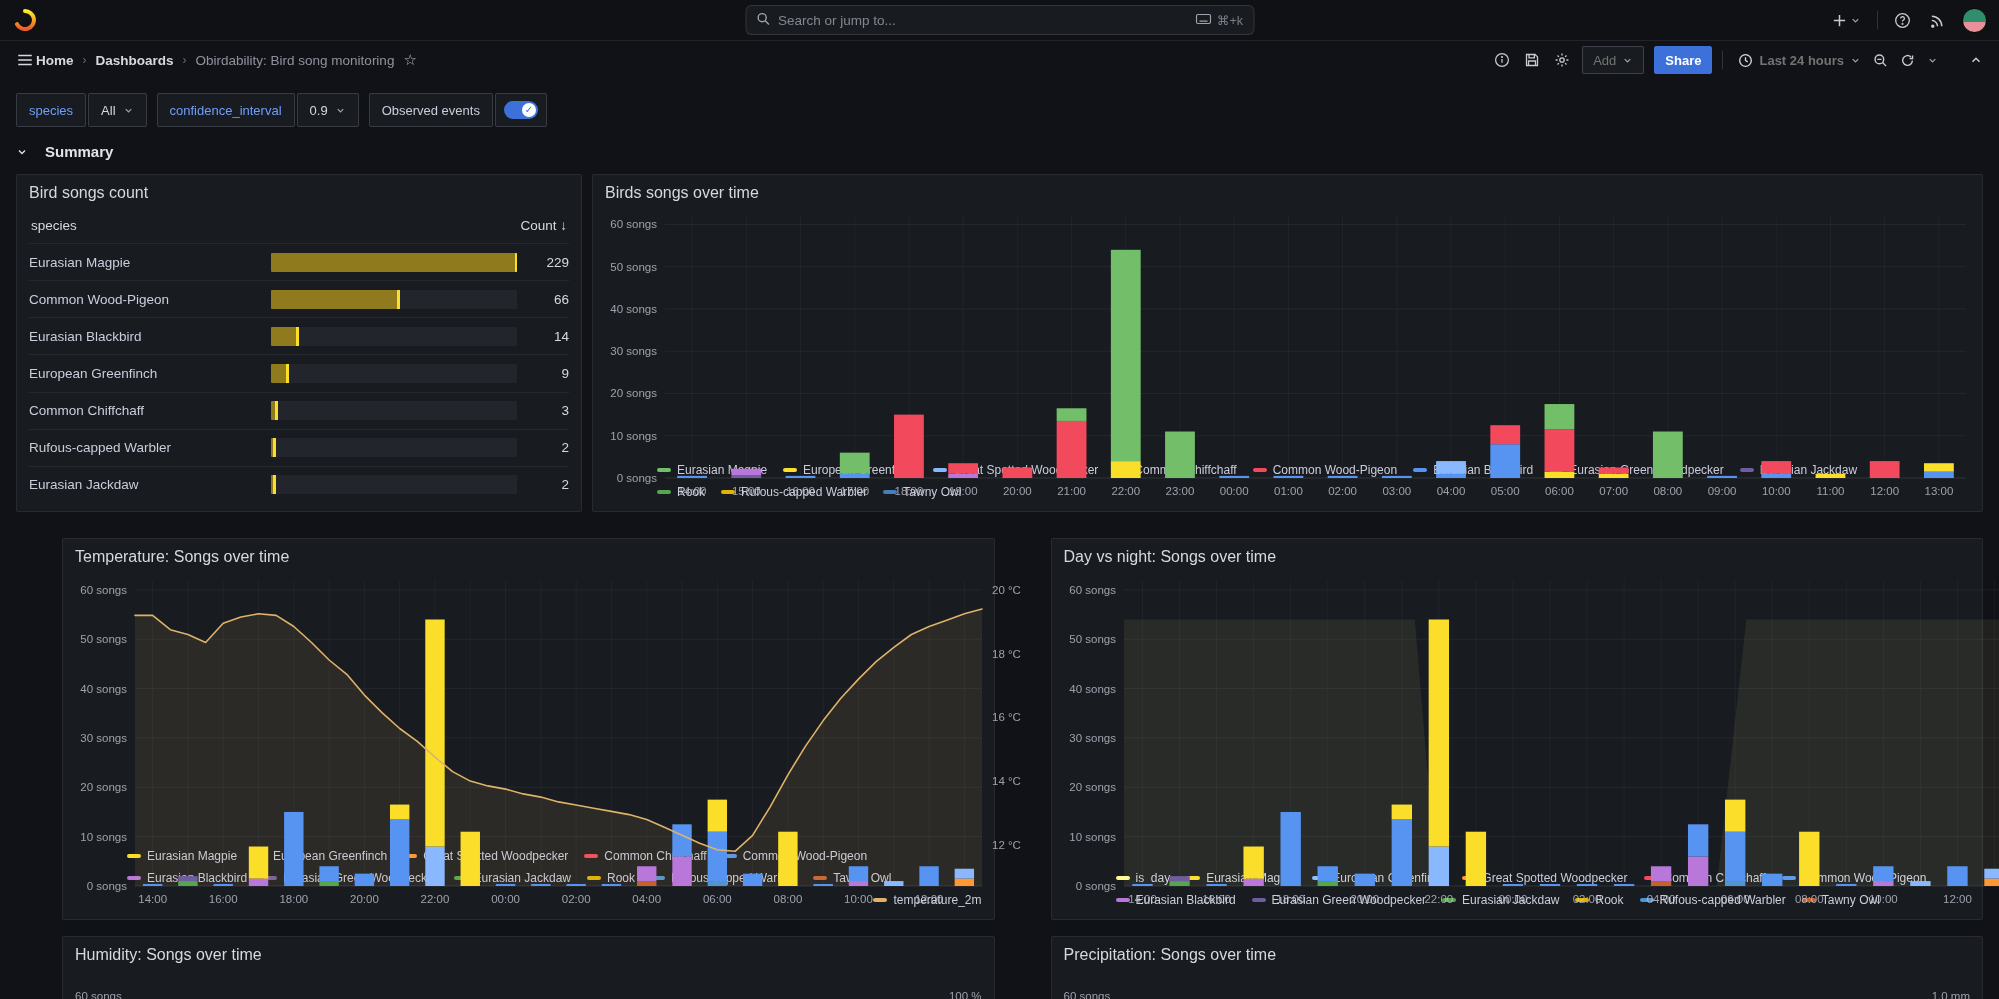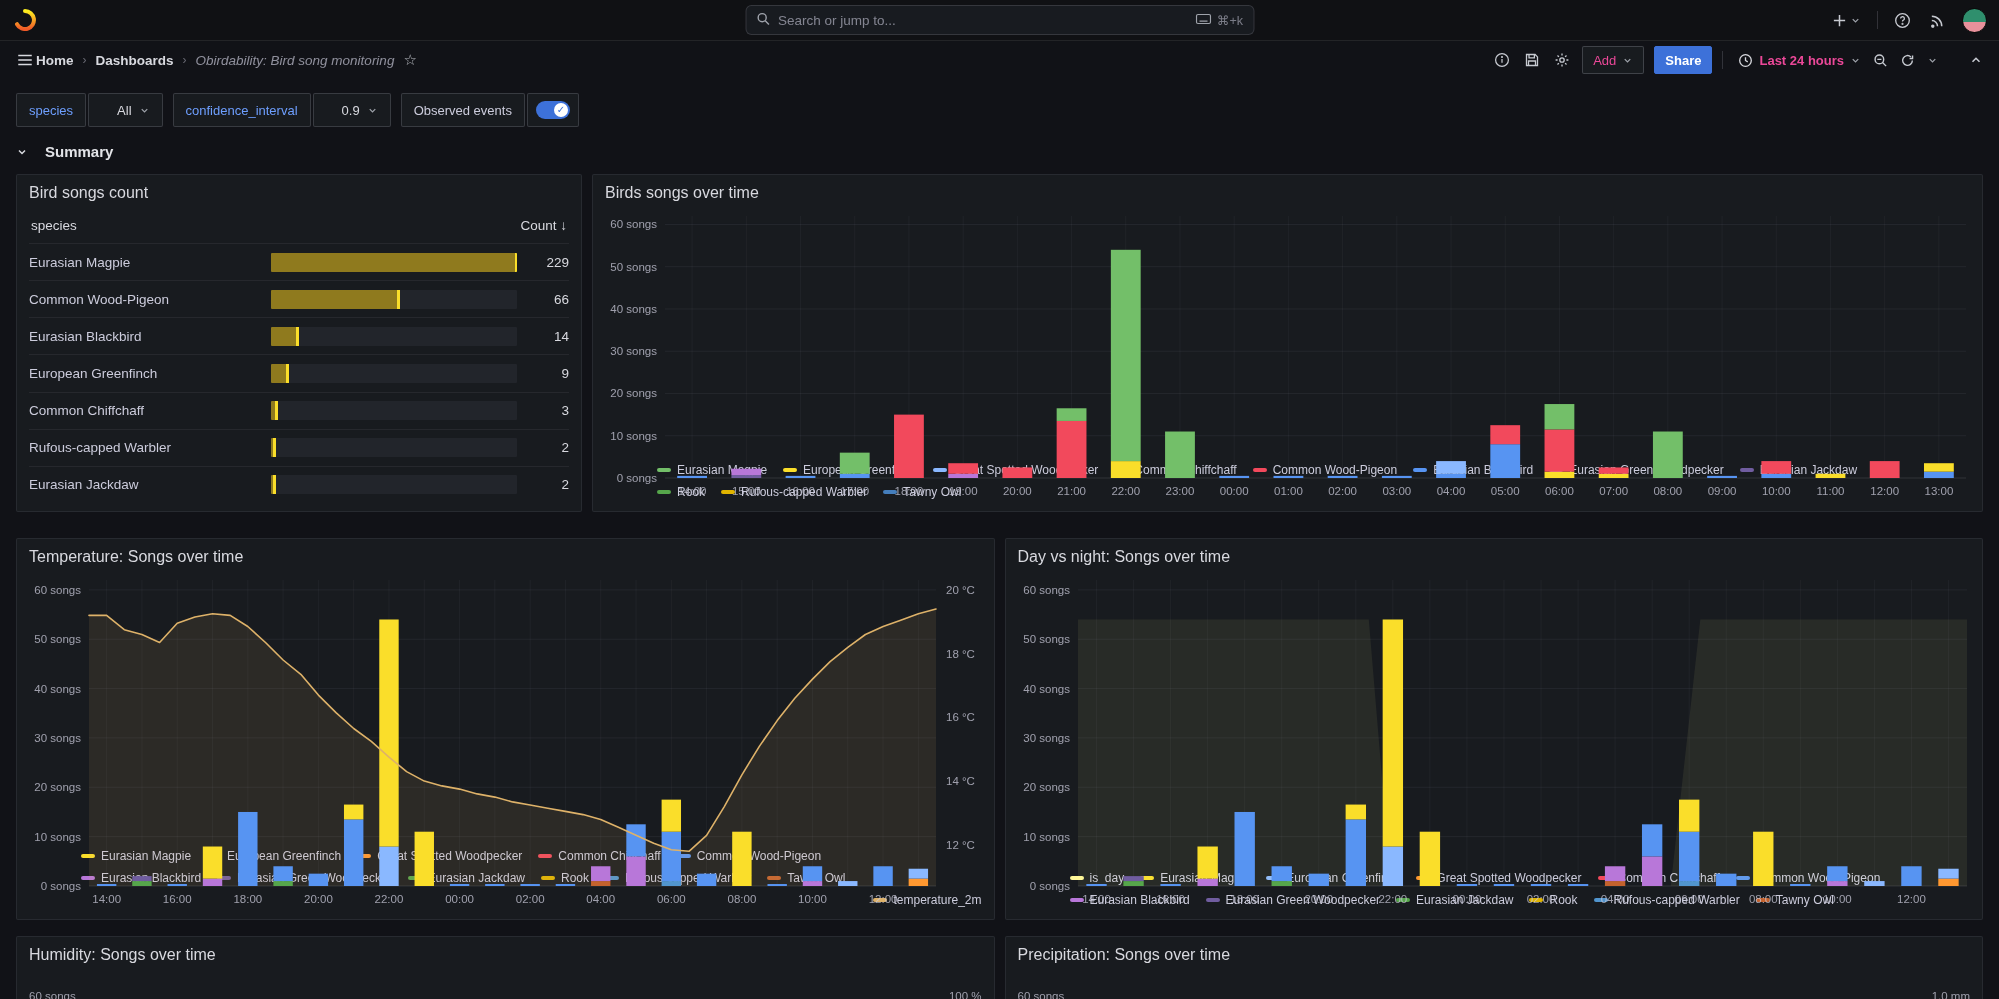--- a/index.html
+++ b/index.html
@@ -17,57 +17,57 @@
   .kbd-hint{display:flex;align-items:center;gap:5px;color:rgba(204,204,220,.55);font-size:12.5px;}
   .top-right{margin-left:auto;display:flex;align-items:center;gap:14px;}
   .tr-divider{width:1px;height:18px;background:rgba(204,204,220,.18);}
   .icon-btn{display:inline-flex;align-items:center;gap:3px;color:#9fa3ab;cursor:pointer;background:none;border:none;padding:2px;}
   .avatar{width:23px;height:23px;border-radius:50%;background:linear-gradient(180deg,#2f8f6d 0 55%,#e8919b 55% 100%);border:1px solid #0a0a0a;cursor:pointer;}
 
   
   .navbar{height:38px;display:flex;align-items:center;padding:0 14px;gap:0;background:#111217;}
   .crumbs{display:flex;align-items:center;gap:9px;font-size:13.5px;}
   .crumb{color:#d8d9df;font-weight:700;cursor:pointer;}
-  .crumb.current{color:rgba(204,204,220,.68);font-weight:400;font-style:italic;}
+  .crumb.current{color:rgba(204,204,220,.68);font-weight:400;}
   .crumb-sep{color:rgba(204,204,220,.45);font-size:12px;}
   .star{color:#b4b7bd;font-size:15px;cursor:pointer;}
   .nav-right{margin-left:auto;display:flex;align-items:center;gap:10px;}
   .btn{display:inline-flex;align-items:center;gap:6px;height:28px;padding:0 10px;border-radius:2px;
-    font-size:13px;color:#ec4899;background:#181b1f;border:1px solid rgba(204,204,220,.22);cursor:pointer;}
+    font-size:13px;color:#737373;background:#181b1f;border:1px solid rgba(204,204,220,.22);cursor:pointer;}
   .btn.primary{background:#3d71d9;border-color:#3d71d9;color:#fff;font-weight:700;}
   .btn.ghost{background:transparent;border-color:transparent;padding:0 4px;}
   .btn-group{display:flex;align-items:center;gap:2px;}
   .chev{color:#9fa3ab;}
 
   
   .filters{display:flex;align-items:center;gap:10px;padding:14px 16px 0 16px;}
   .pill-pair{display:flex;gap:2px;}
   .pill{height:32px;display:flex;align-items:center;padding:0 12px;background:#181b1f;
     border:1px solid rgba(204,204,220,.18);border-radius:2px;font-size:13px;cursor:pointer;}
   .pill .var{color:#6e9fff;}
-  .pill .val{color:#d8d9df;margin-right:7px;margin-left:16px;}
+  .pill .val{color:#d8d9df;margin-right:7px;}
   .toggle{width:34px;height:18px;border-radius:10px;background:#3d71d9;position:relative;cursor:pointer;}
   .toggle::after{content:"✓";position:absolute;right:2px;top:2px;width:14px;height:14px;border-radius:50%;
     background:#fff;color:#3d71d9;font-size:10px;line-height:14px;text-align:center;font-weight:700;}
 
   
   .section-h{display:flex;align-items:center;gap:17px;padding:16px 16px 6px 16px;font-size:15px;font-weight:700;color:#e3e4e8;cursor:pointer;}
 
   
   .grid{padding:0 16px;display:flex;flex-direction:column;}
   .prow{display:flex;gap:10px;}
   .prow.r1{height:338px;margin-top:8px;}
   .prow.r2{height:382px;margin-top:26px;}
   .prow.r3{height:300px;margin-top:16px;}
   .panel{background:#181b1f;border:1px solid rgba(204,204,220,.09);border-radius:2px;
     display:flex;flex-direction:column;min-width:0;}
   .panel-title{padding:9px 12px 4px 12px;font-size:16px;font-weight:500;color:#d8d9df;cursor:pointer;flex:0 0 auto;}
   .p-small{width:564px;flex:0 0 auto;}
   .p-big{flex:1;}
-  .p-half{flex:1;}
+  .p-half{flex:1;margin-left:46px;}
   .chart-host{flex:1;min-height:0;position:relative;}
   .legend{flex:0 0 auto;padding:2px 12px 8px 64px;}
   .lgd-row{display:flex;flex-wrap:nowrap;gap:16px;line-height:22px;align-items:center;}
   .lgd-item{display:inline-flex;align-items:center;gap:6px;font-size:12px;color:#ccccdc;cursor:pointer;white-space:nowrap;}
   .lgd-swatch{width:14px;height:4px;border-radius:2px;display:inline-block;}
 
   
   .tbl{flex:1;display:flex;flex-direction:column;padding:4px 12px 8px 12px;font-size:13.5px;}
   .t-head{display:flex;justify-content:space-between;align-items:center;padding:8px 2px 10px 2px;color:#d8d9df;}
   .t-body{flex:1;display:flex;flex-direction:column;}

